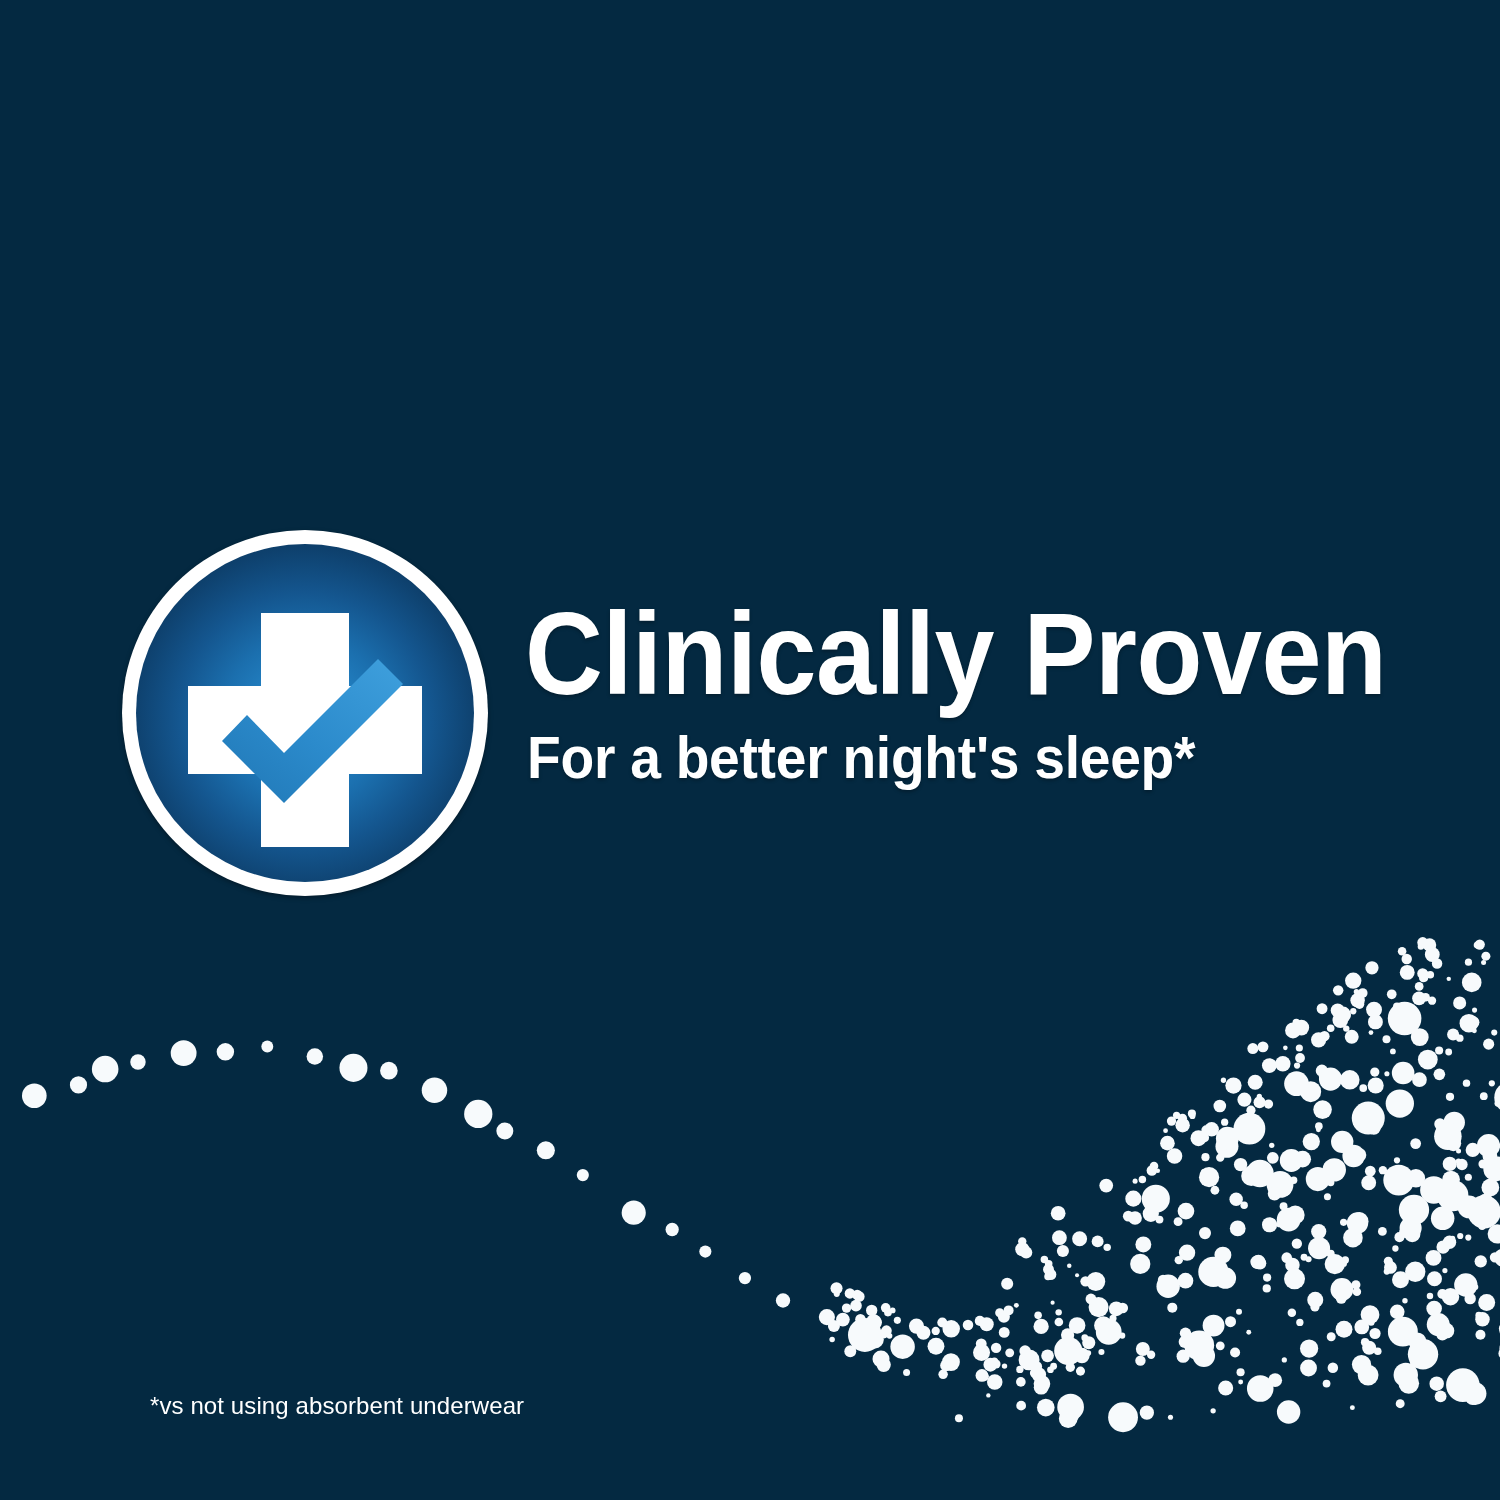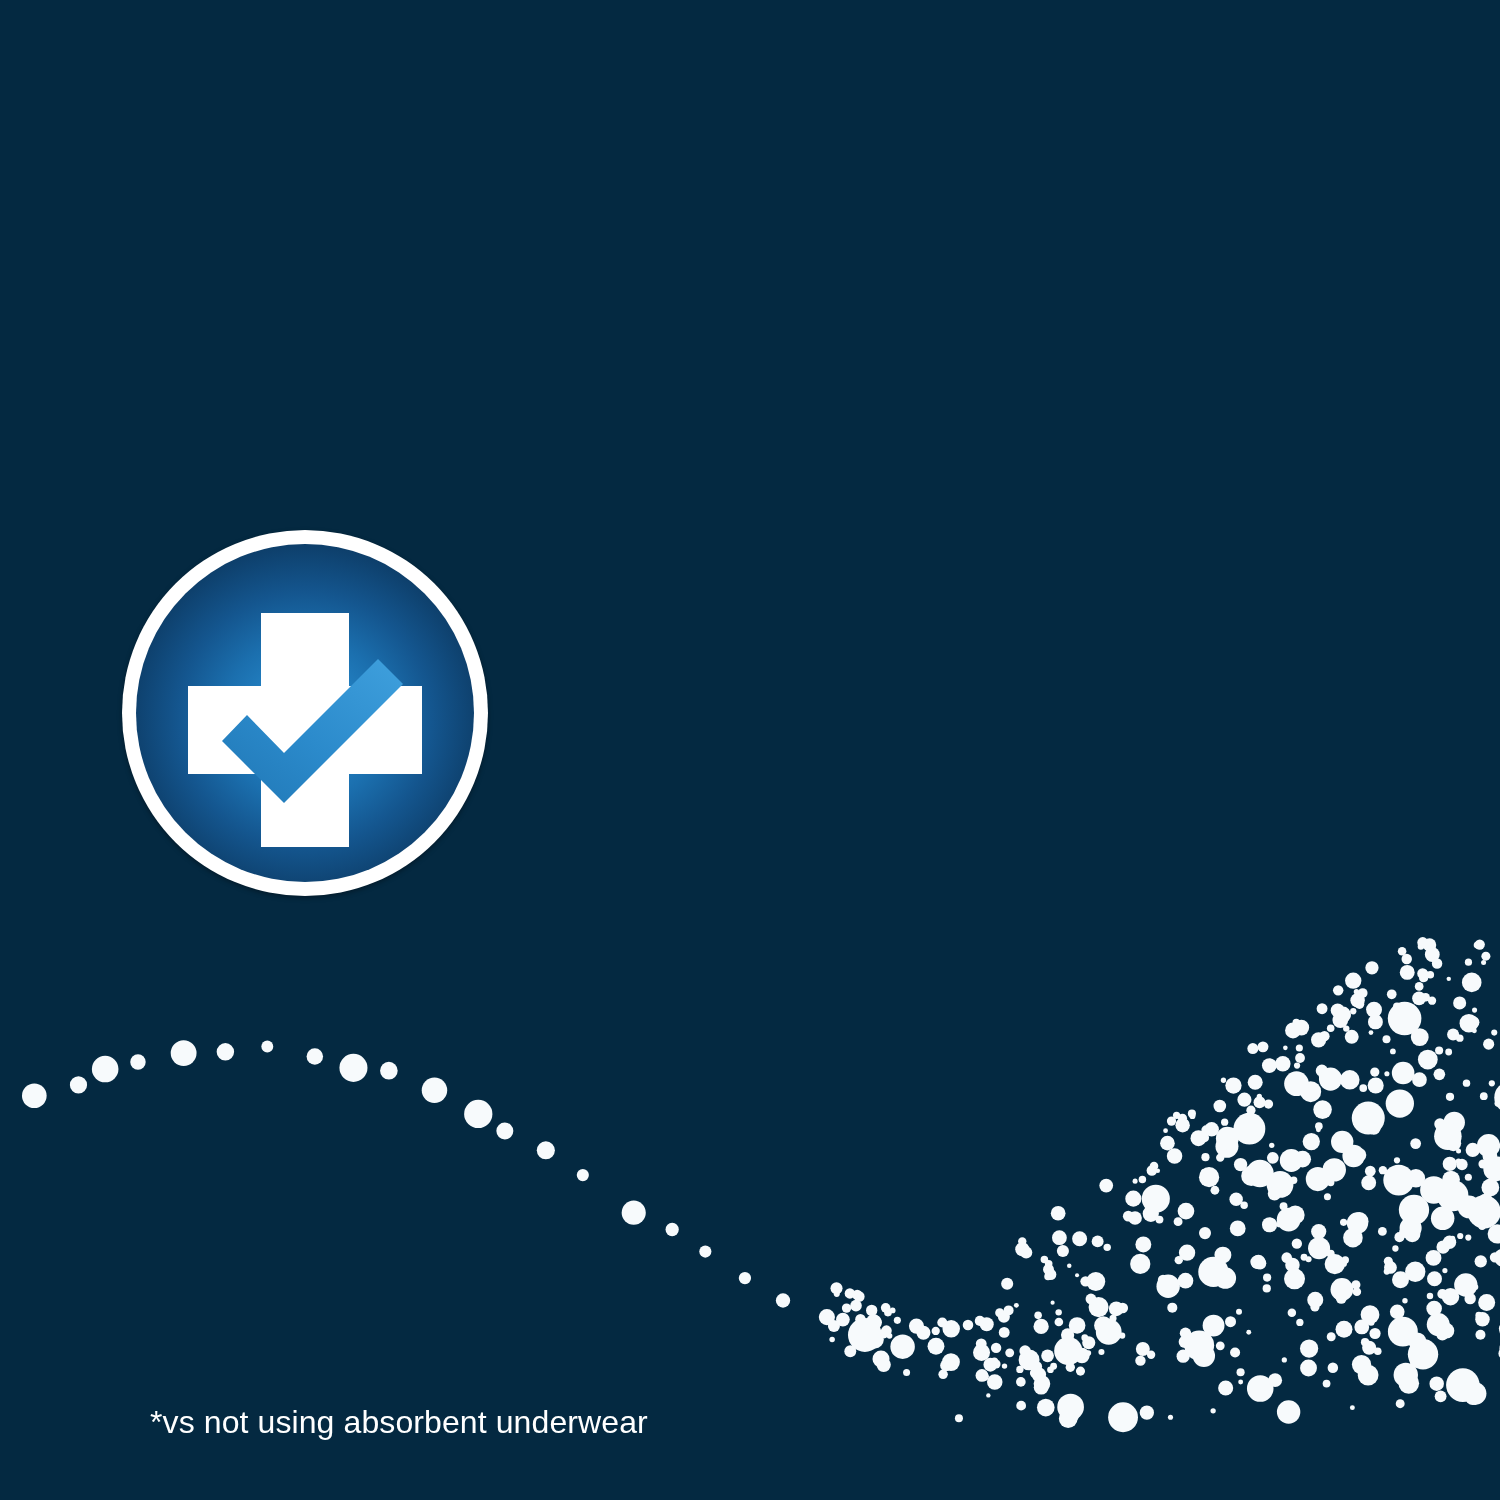--- a/index.html
+++ b/index.html
@@ -88,25 +88,24 @@
     white-space: nowrap;
     text-shadow: 0 2px 4px rgba(0,0,0,0.28);
   }
 
   
   #footnote {
     position: absolute;
     left: 150px;
     top: 1392px;
     color: #ffffff;
-    font-size: 32px;
+    font-size: 24px;
     font-weight: 400;
     letter-spacing: 0.1px;
     white-space: nowrap;
-    margin-top: 12px;
   }
 
   
   #dots-layer {
     position: absolute;
     left: 0;
     top: 0;
     width: 1500px;
     height: 1500px;
     pointer-events: none;
@@ -649,16 +648,20 @@
           <stop offset="100%" stop-color="#3fa0dd"></stop>
         </linearGradient>
       </defs>
 
       <path d="M139 83 H227 V156 H300 V244 H227 V317 H139 V244 H66 V156 H139 Z" fill="#ffffff"></path>
 
       <path d="M125 185 L100 211 L162 273 L281 154 L256 129 L162 223 Z" fill="url(#checkGrad)"></path>
     </svg>
   </div>
 
+  <div id="headline-block">
+    <h1 id="headline">Clinically Proven</h1>
+    <p id="subhead">For a better night's sleep*</p>
+  </div>
 
   <div id="footnote">*vs not using absorbent underwear</div>
 
 </div>
 
 </body></html>

